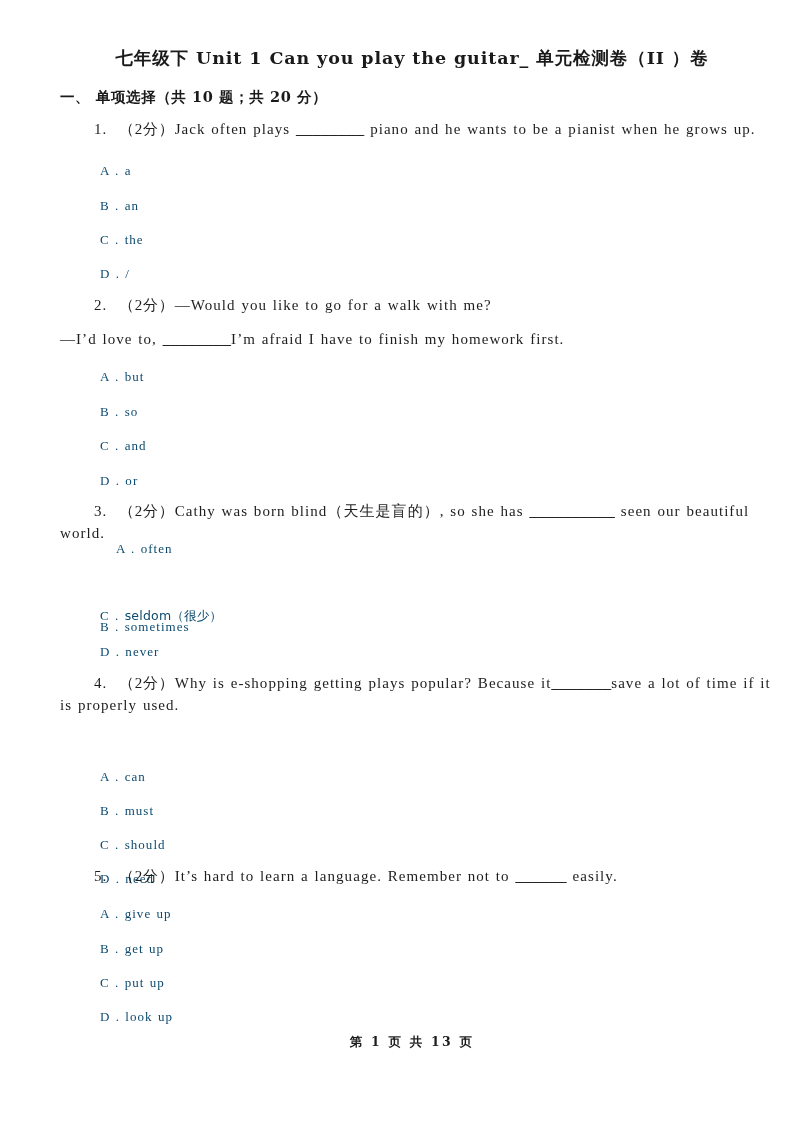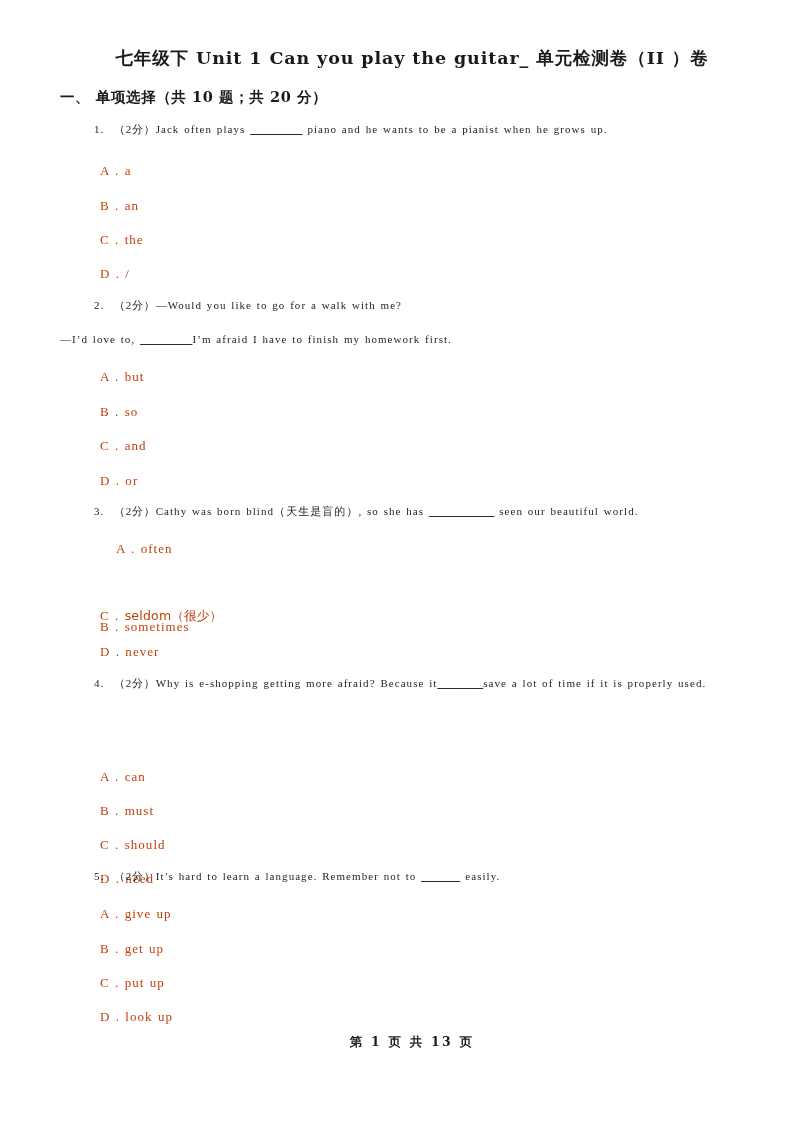--- a/index.html
+++ b/index.html
@@ -52,38 +52,38 @@
     white-space: nowrap;
   }
 
   
   .qblock {
     position: absolute;
     left: 48px;
     width: 712px;
   }
   .qtext {
-    font-size: 11px;
+    font-size: 15px;
     letter-spacing: 1.05px;
     line-height: 22px;
     text-indent: 34px;
     color: #1d1d1d;
     word-spacing: 1px;
   }
   .qtext.cont {
     text-indent: 0;
   }
   .opt {
     position: absolute;
     left: 88px;
     font-size: 13px;
     letter-spacing: 1.05px;
     line-height: 22px;
     white-space: nowrap;
-    color: #c2410c;
+    color: #0c4a6e;
     word-spacing: 1px;
   }
   .blank {
     text-decoration: underline;
     text-decoration-color: #3a3a3a;
     letter-spacing: 1.05px;
   }
   .cn {
     font-family: "DejaVu Sans", "Liberation Sans", sans-serif;
     font-size: 12.5px;
@@ -171,21 +171,21 @@
   </div>
   <div class="opt" style="top:605px;">
     <span>C .</span><span>&nbsp;</span><span class="cn">seldom（很少）</span>
   </div>
   <div class="opt" style="top:641px;">
     <span>D .</span><span>&nbsp;</span><span>never</span>
   </div>
 
   <div class="qblock" style="top:672px;">
     <div class="qtext">
-      <span>4.</span><span>&nbsp;&nbsp;</span><span class="pts">（2分）</span><span>Why is e-shopping getting more afraid? Because it</span><span class="blank">_______</span><span>save a lot of time if it is properly used.</span>
+      <span>4.</span><span>&nbsp;&nbsp;</span><span class="pts">（2分）</span><span>Why is e-shopping getting plays popular? Because it</span><span class="blank">_______</span><span>save a lot of time if it is properly used.</span>
     </div>
   </div>
   <div class="opt" style="top:766px;">
     <span>A .</span><span>&nbsp;</span><span>can</span>
   </div>
   <div class="opt" style="top:800px;">
     <span>B .</span><span>&nbsp;</span><span>must</span>
   </div>
   <div class="opt" style="top:834px;">
     <span>C .</span><span>&nbsp;</span><span>should</span>

